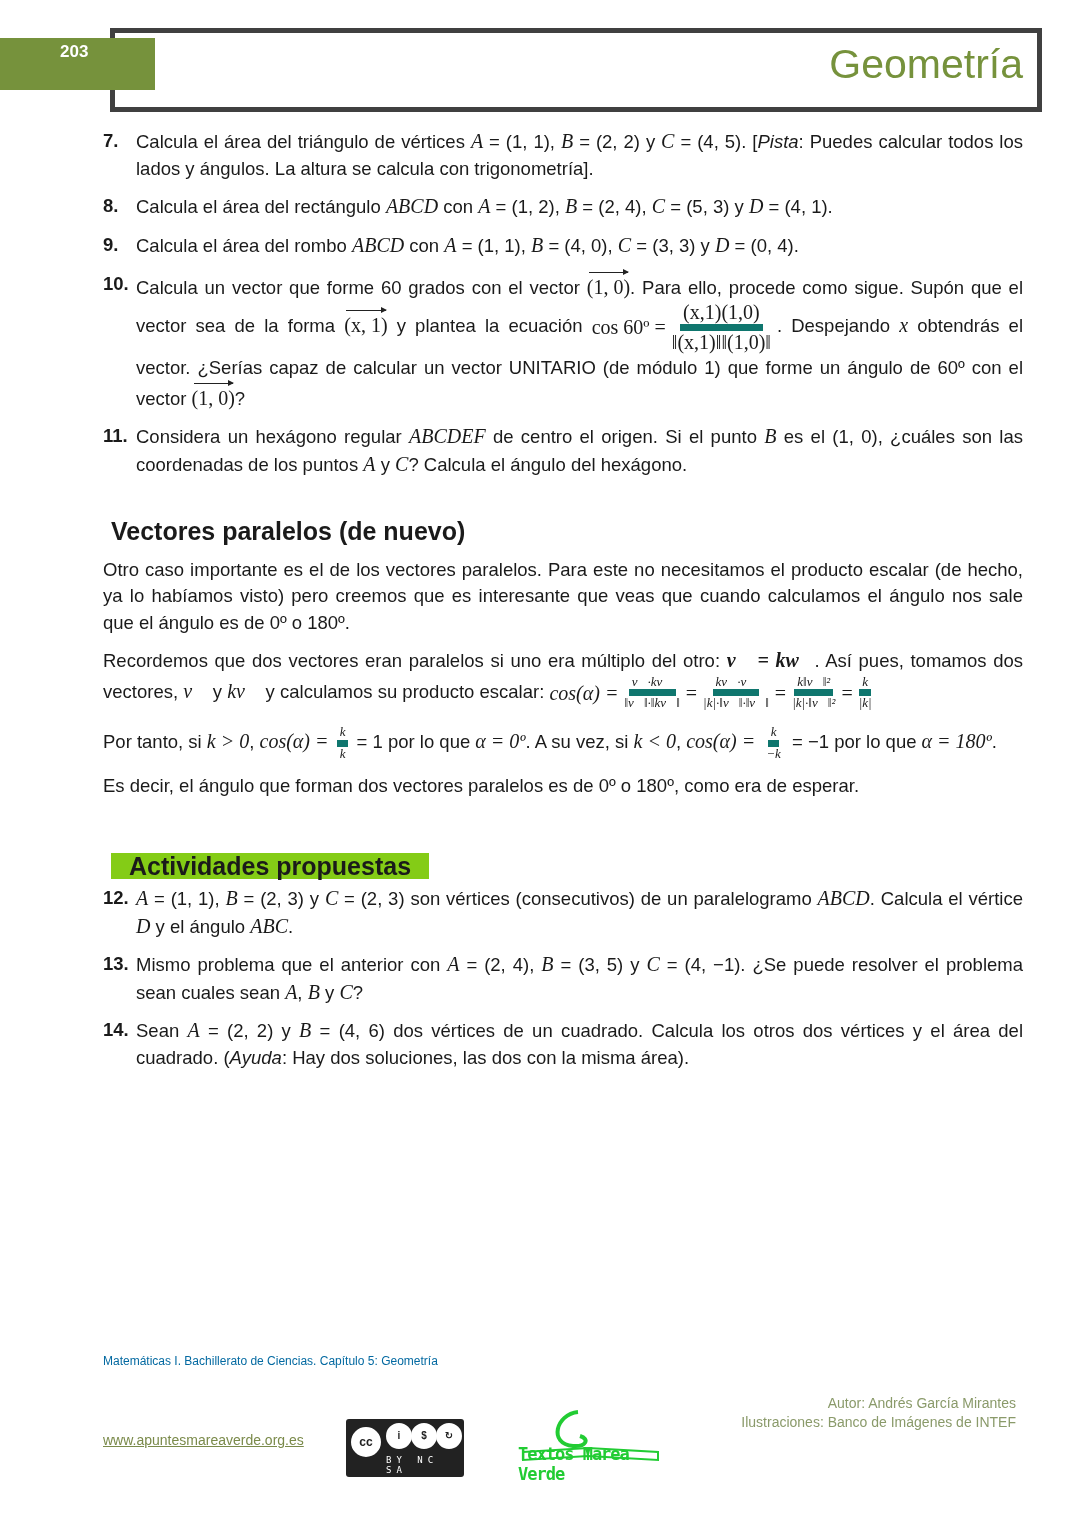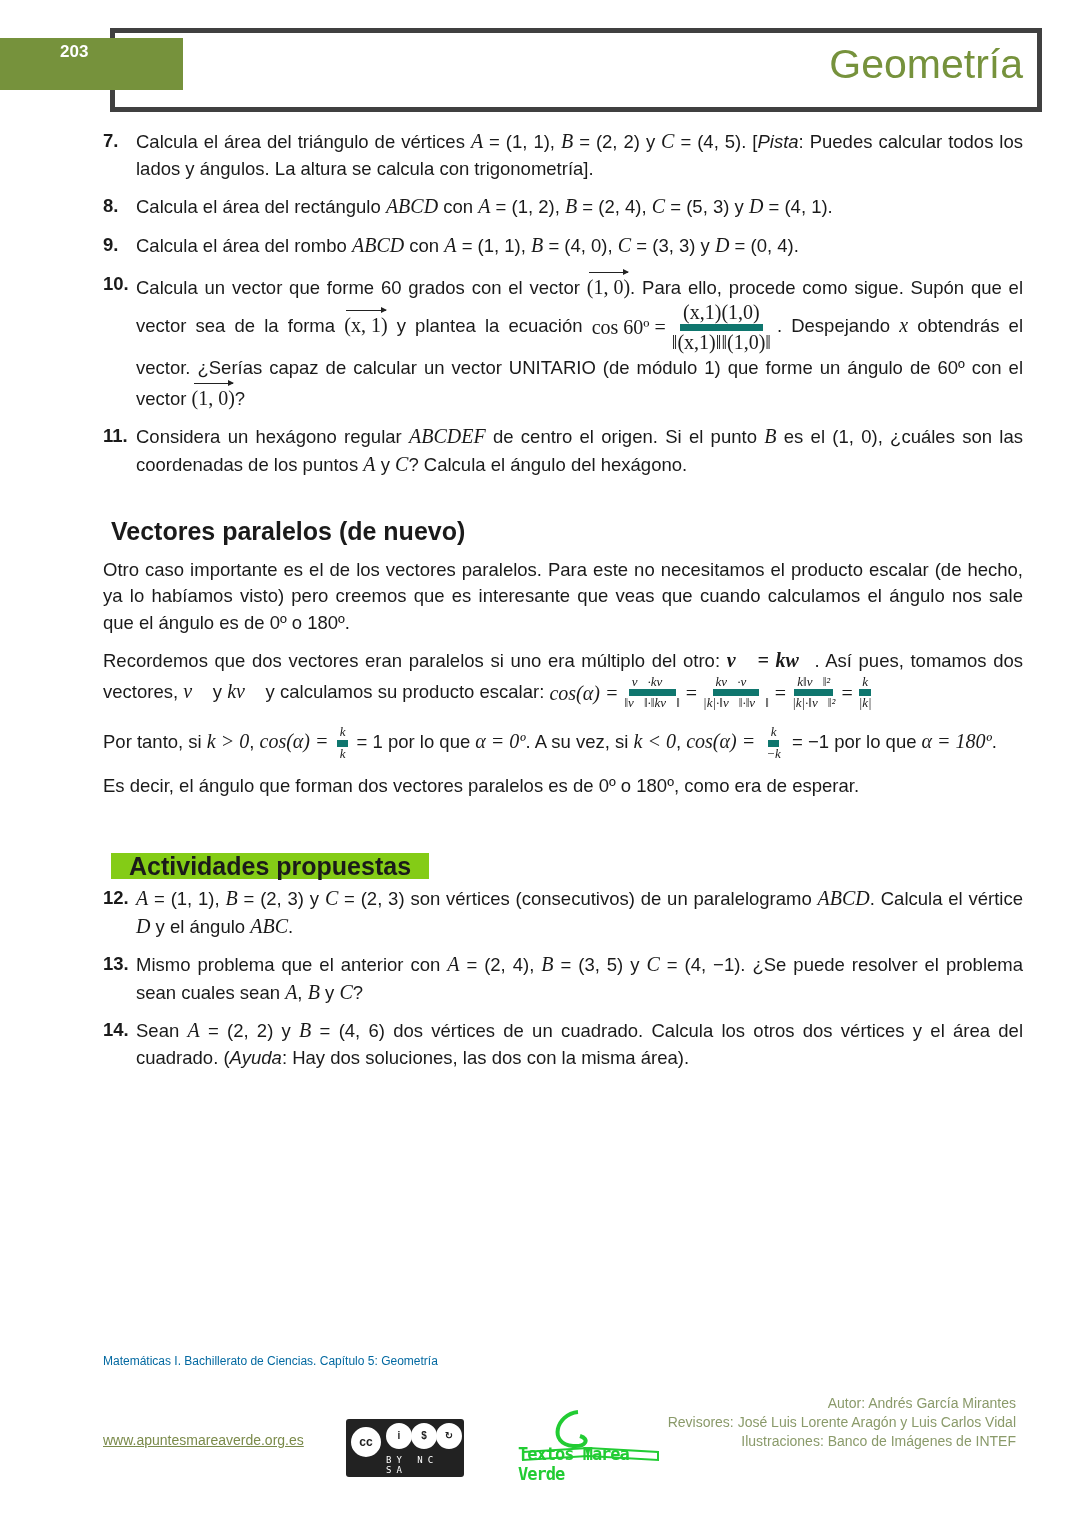--- a/index.html
+++ b/index.html
@@ -1,18 +1,18 @@
 <!DOCTYPE html>
 <html><head>
 <meta charset="utf-8">
 <style>
   html, body { margin: 0; padding: 0; background: #ffffff; }
   body { width: 1080px; height: 1527px; position: relative; overflow: hidden;
          font-family: "Liberation Sans", "DejaVu Sans", sans-serif; color: #1a1a1a; }
-  .page-num-box { position: absolute; left: 0; top: 38px; width: 155px; height: 52px; background: #76923c; z-index: 2; padding-left: 28px; }
+  .page-num-box { position: absolute; left: 0; top: 38px; width: 155px; height: 52px; background: #76923c; z-index: 2; }
   .page-num { position: absolute; left: 60px; top: 4px; color: #fff; font-weight: bold; font-size: 17px; }
   .title-frame { position: absolute; left: 110px; top: 28px; width: 922px; height: 74px; border: 5px solid #404040; z-index: 1; }
   .title { position: absolute; right: 14px; top: 8px; font-size: 41px; color: #76923c; }
   .content { position: absolute; left: 103px; top: 128px; width: 920px; font-size: 18.5px; line-height: 26.5px; }
   .ex { display: flex; margin-bottom: 11px; text-align: justify; }
   .ex .num { font-weight: bold; width: 33px; flex: none; }
   .ex .txt { flex: 1; }
   .m { font-family: "Liberation Serif", "DejaVu Serif", serif; font-style: italic; font-size: 20px; }
   .mr { font-family: "Liberation Serif", "DejaVu Serif", serif; font-size: 20px; }
   .vec { display: inline-block; position: relative; font-family: "Liberation Serif", serif; font-size: 20px; padding-top: 4px; }
@@ -173,15 +173,14 @@
   <svg width="145" height="60" viewBox="0 0 145 60">
     <path d="M60 8 C 38 10, 30 40, 55 42 C 68 43, 72 35, 62 32" fill="none" stroke="#22cc33" stroke-width="4"></path>
     <path d="M5 48 L70 44 L140 48 L140 56 L70 52 L5 56 Z" fill="none" stroke="#22cc33" stroke-width="2"></path>
     <line x1="70" y1="44" x2="70" y2="56" stroke="#22cc33" stroke-width="2"></line>
   </svg>
   <span class="logo-text">Textos Marea Verde</span>
 </div>
 
 <div class="footer-right">
   <div>Autor: Andrés García Mirantes</div>
-  <div>Revisores: José Luis Lorente Aragón y Luis Carlos Vidal</div>
   <div>Ilustraciones: Banco de Imágenes de INTEF</div>
 </div>
 
 </body></html>

